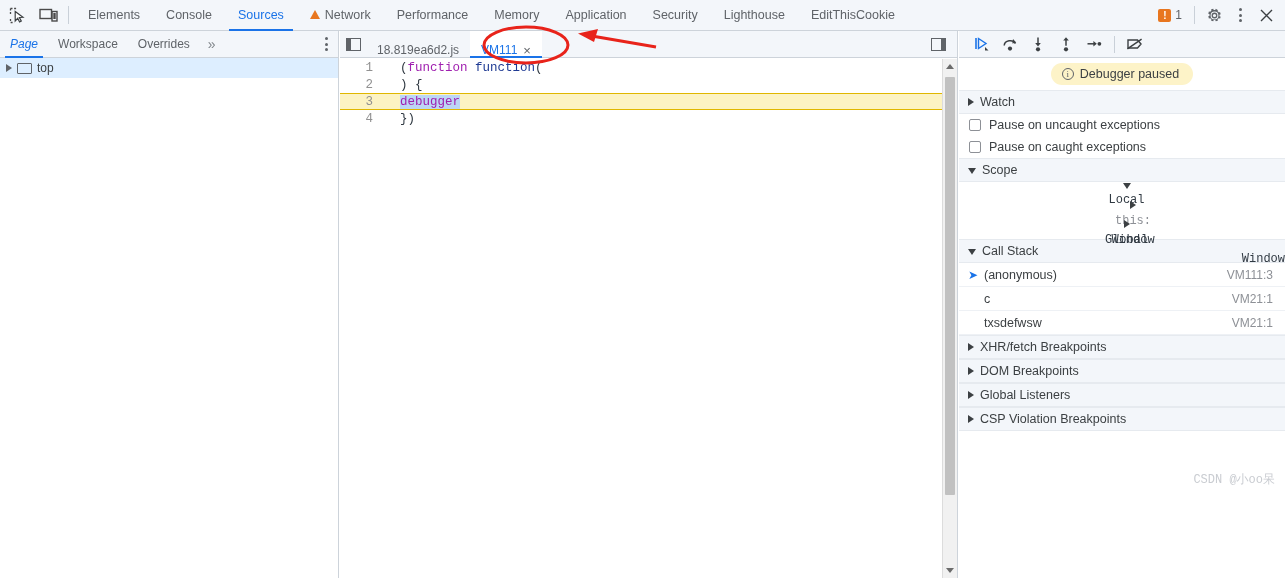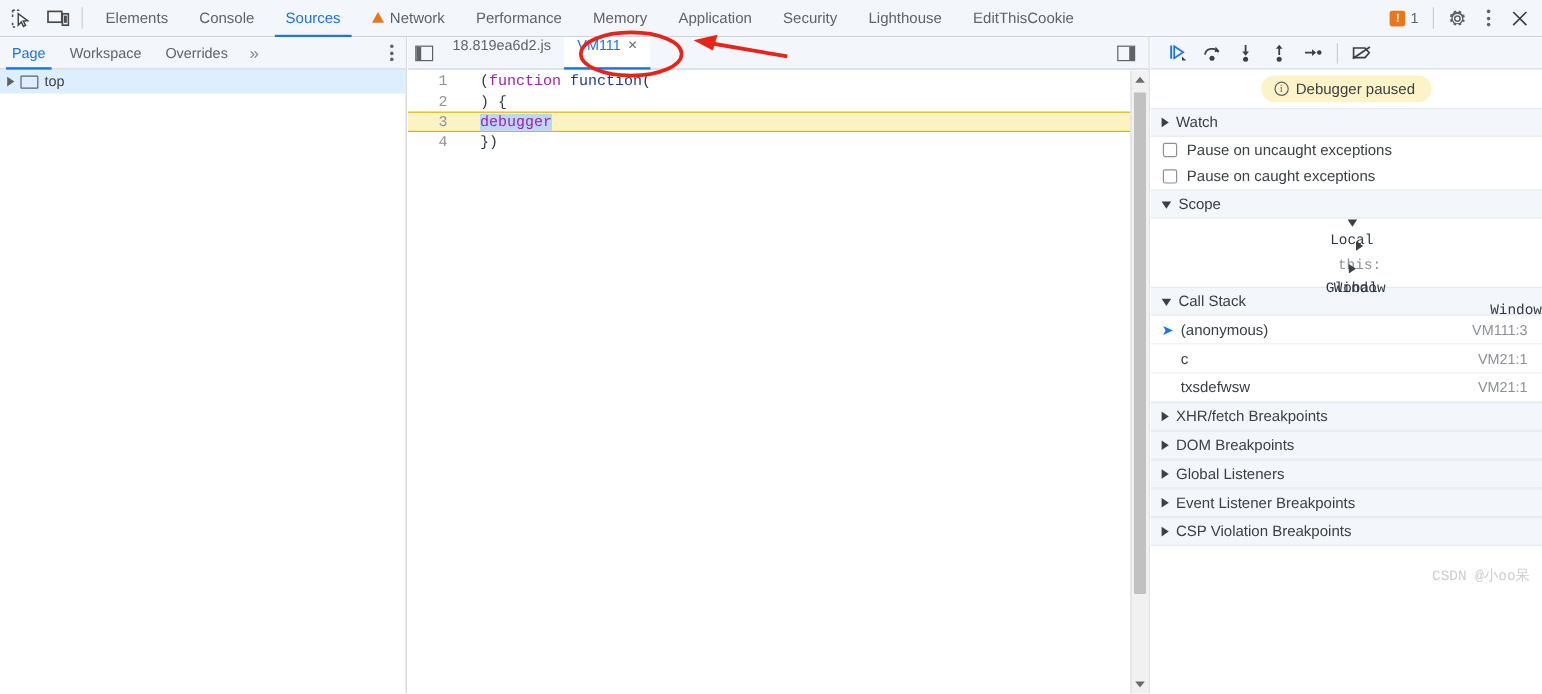--- a/index.html
+++ b/index.html
@@ -73,21 +73,21 @@
   }
   .nav-tabbar {
     height: 27px; background: #f3f6fa; border-bottom: 1px solid #cdd3da;
     display: flex; align-items: center;
   }
   .ntab {
     height: 27px; display: flex; align-items: center; padding: 0 10px;
     font-size: 12px; color: #5f6368; cursor: pointer; position: relative;
     white-space: nowrap;
   }
-  .ntab.active { color: #1a73e8; }
+  .ntab.active { color: #1a73e8; font-style: italic; }
   .ntab.active::after {
     content: ""; position: absolute; left: 5px; right: 5px; bottom: 0;
     height: 2px; background: #1a73e8;
   }
   .ntab.chev { font-size: 14px; color: #80868b; padding: 0 8px; }
   .nav-kebab { margin-left: auto; margin-right: 10px; cursor: pointer; }
 
   .tree-row {
     height: 20px; display: flex; align-items: center; gap: 5px;
     padding-left: 6px; background: #ddeeff; cursor: pointer;
@@ -116,21 +116,21 @@
     width: 26px; display: flex; align-items: center; justify-content: center;
     cursor: pointer; flex: 0 0 auto;
   }
   .pt-box {
     width: 15px; height: 13px; border: 1.5px solid #5f6368;
     display: flex; align-items: stretch;
   }
   .pt-box i { width: 4px; background: #5f6368; display: block; }
   .pt-box.r { flex-direction: row-reverse; }
   .etab {
-    display: flex; align-items: flex-start; gap: 6px; padding: 0 11px;
+    display: flex; align-items: flex-end; gap: 6px; padding: 0 11px;
     font-size: 12px; color: #5f6368; cursor: pointer; position: relative;
     white-space: nowrap;
   }
   .etab.active { color: #1a73e8; background: #ffffff; }
   .etab.active::after {
     content: ""; position: absolute; left: 0; right: 0; bottom: -1px;
     height: 2px; background: #1a73e8;
   }
   .etab-close {
     font-size: 13px; color: #5f6368; line-height: 1; cursor: pointer;
@@ -538,24 +538,20 @@
     <div class="sect-head">
       <span class="tri-s"></span>
       <span>DOM Breakpoints</span>
     </div>
     <div class="sect-head">
       <span class="tri-s"></span>
       <span>Global Listeners</span>
     </div>
     <div class="sect-head">
       <span class="tri-s"></span>
-      <span>Event Listener Breakpoints</span>
-    </div>
-    <div class="sect-head">
-      <span class="tri-s"></span>
       <span>CSP Violation Breakpoints</span>
     </div>
   </div>
 
   <svg class="annot" style="left:478px; top:22px;" width="200" height="44">
     <ellipse cx="48" cy="23" rx="42" ry="18" fill="none" stroke="#e8231a" stroke-width="3"></ellipse>
     <path d="M178 25 L108 13" stroke="#e8231a" stroke-width="3.2" fill="none"></path>
     <path d="M100 11.5 L120 7 L116 20 Z" fill="#e8231a"></path>
   </svg>
 

